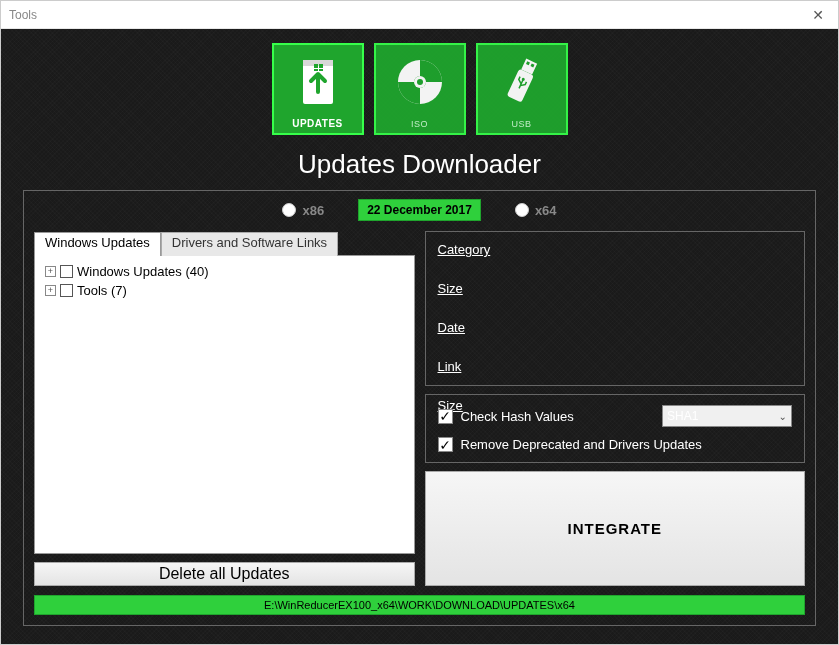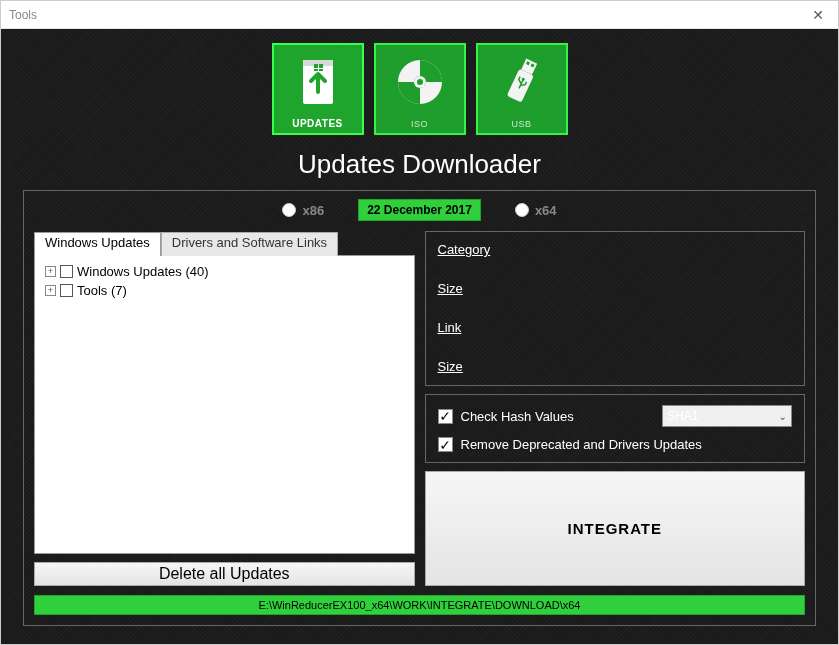--- a/index.html
+++ b/index.html
@@ -374,20 +374,21 @@
               <span>Tools (7)</span>
             </div>
           </div>
           <div class="delete-btn">Delete all Updates</div>
         </div>
 
         <div class="right-col">
           <div class="info-box">
             <div class="row">Category</div>
             <div class="row">Size</div>
+            <div class="row">Date</div>
             <div class="row">Link</div>
             <div class="row">Size</div>
           </div>
           <div class="options-box">
             <div class="opt-row">
               <span class="chkmark">✓</span>
               <span>Check Hash Values</span>
               <div class="hash-select">
                 <span>SHA1</span>
                 <span class="chev">⌄</span>
@@ -395,16 +396,16 @@
             </div>
             <div class="opt-row">
               <span class="chkmark">✓</span>
               <span>Remove Deprecated and Drivers Updates</span>
             </div>
           </div>
           <div class="download-btn">INTEGRATE</div>
         </div>
       </div>
 
-      <div class="path-bar">E:\WinReducerEX100_x64\WORK\INTEGRATE\DOWNLOAD\x64</div>
+      <div class="path-bar">E:\WinReducerEX100_x64\WORK\DOWNLOAD\UPDATES\x64</div>
     </div>
   </div>
 </div>
 
 </body></html>

